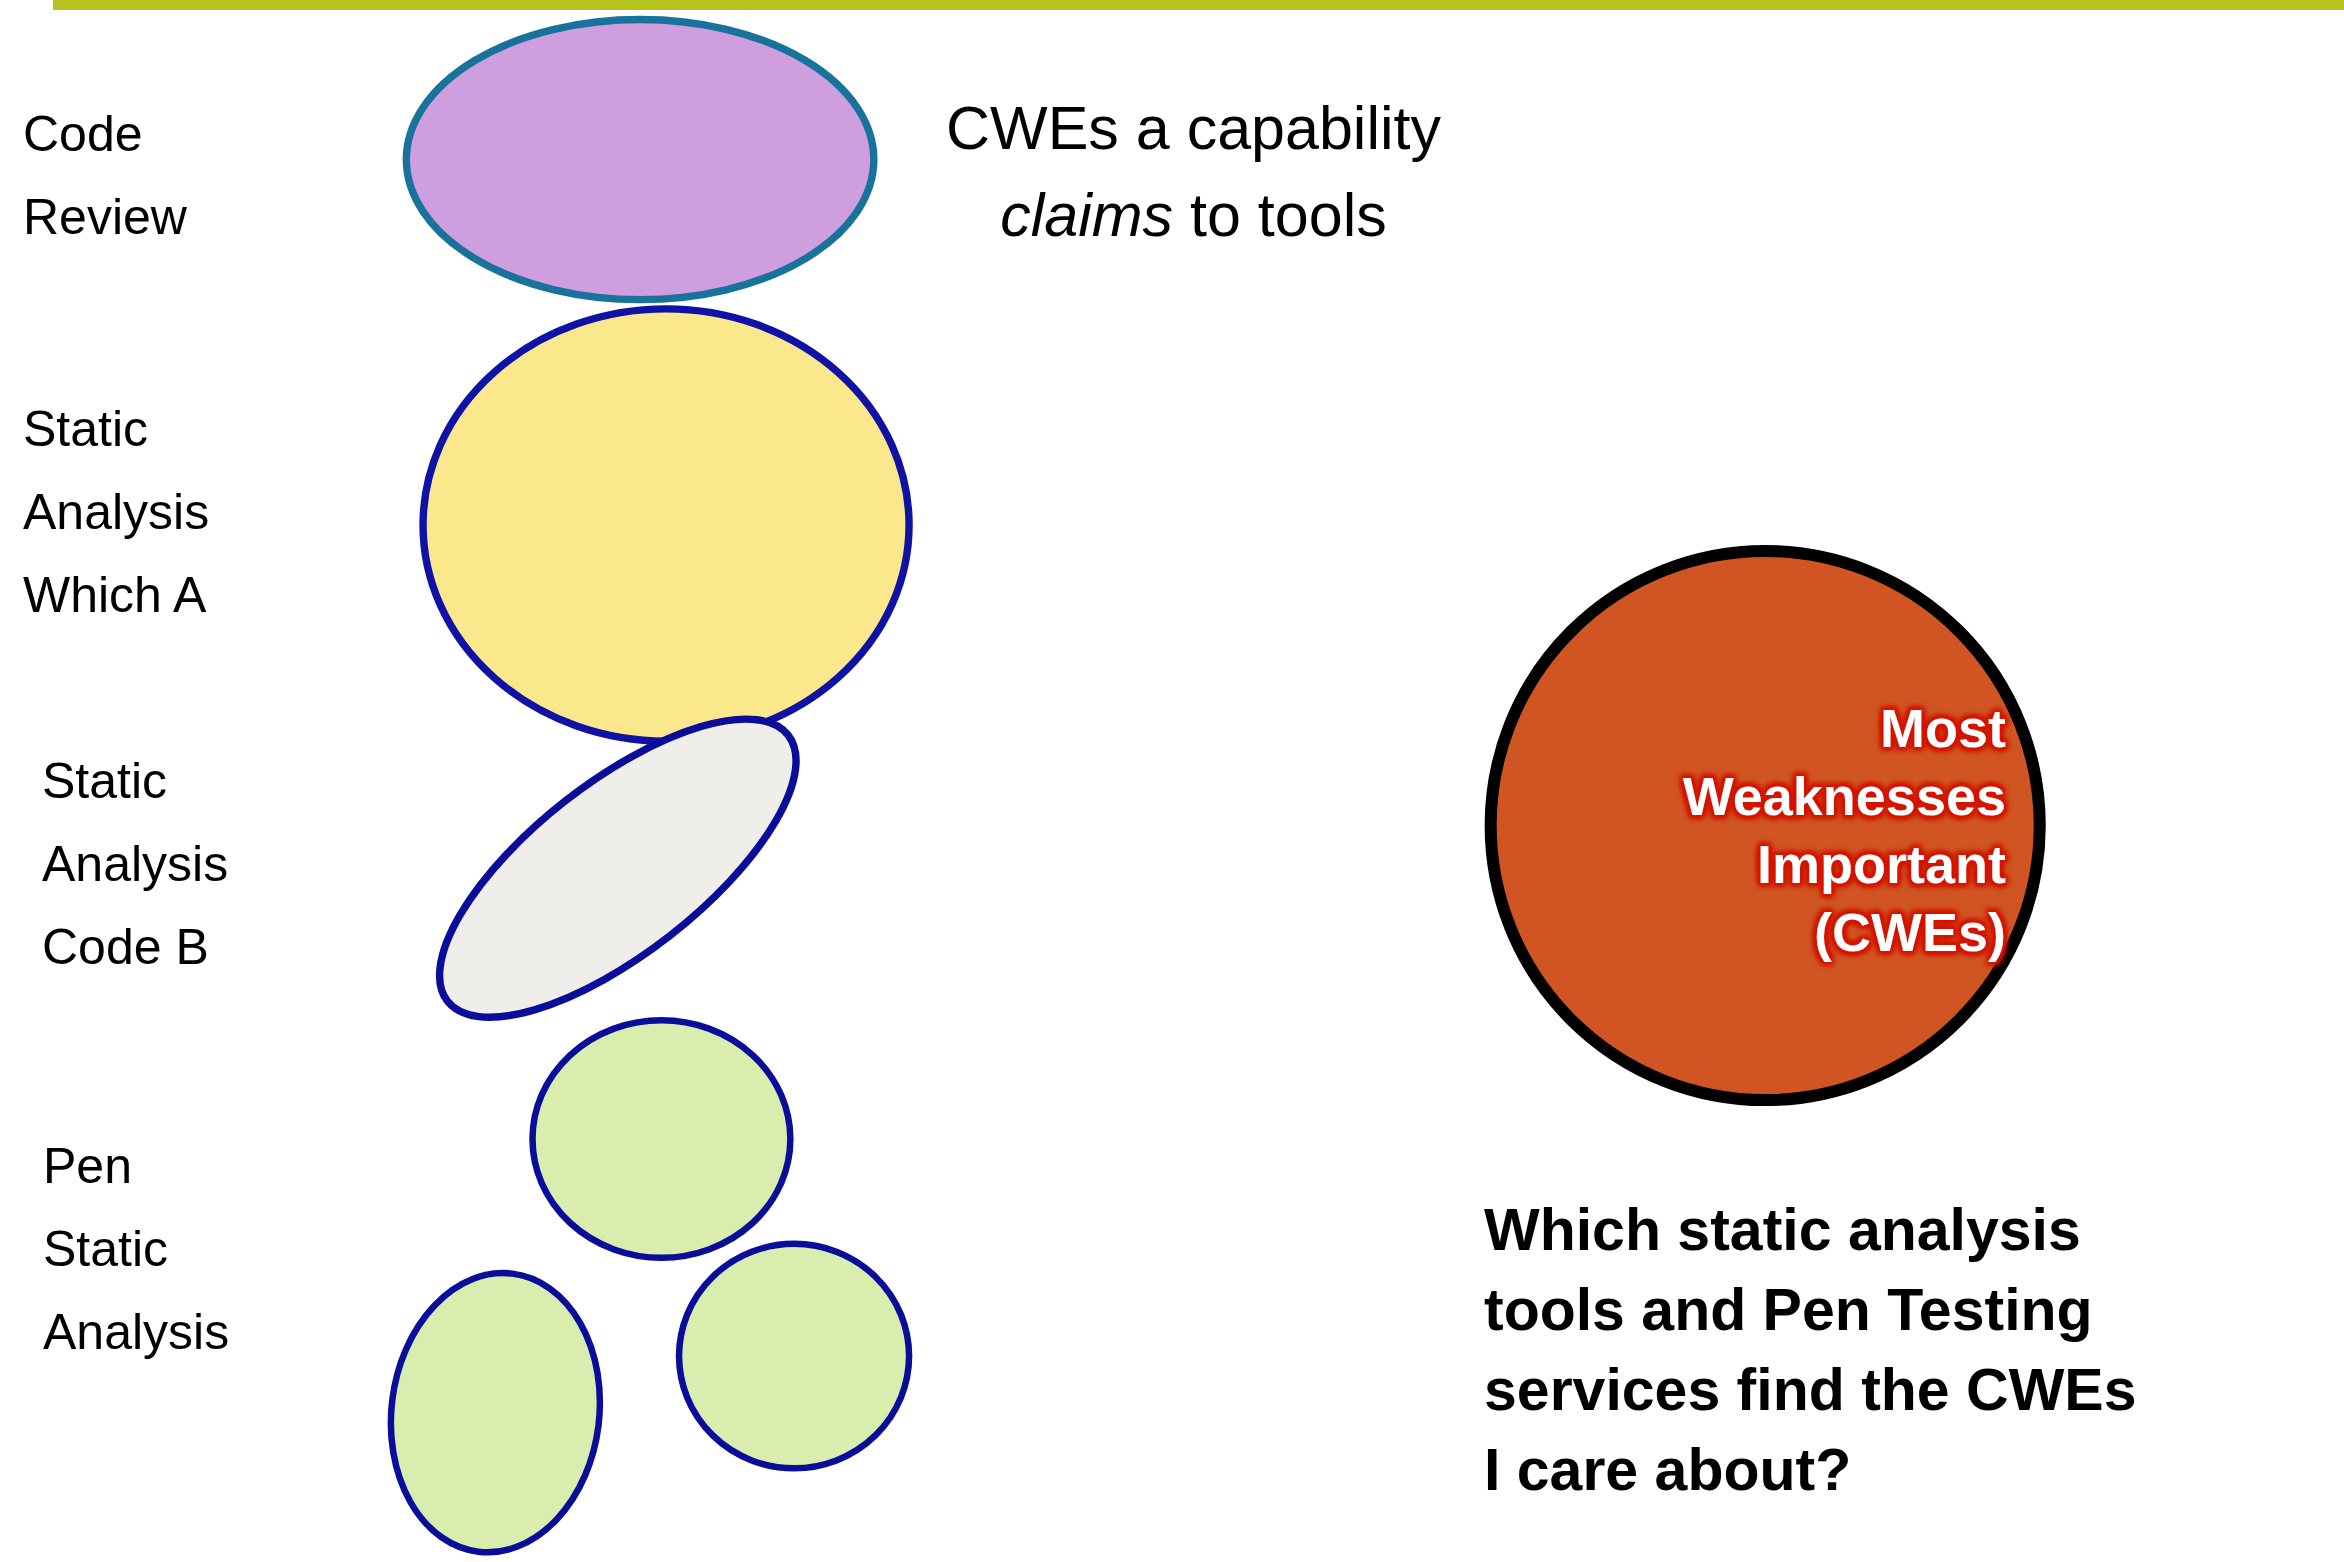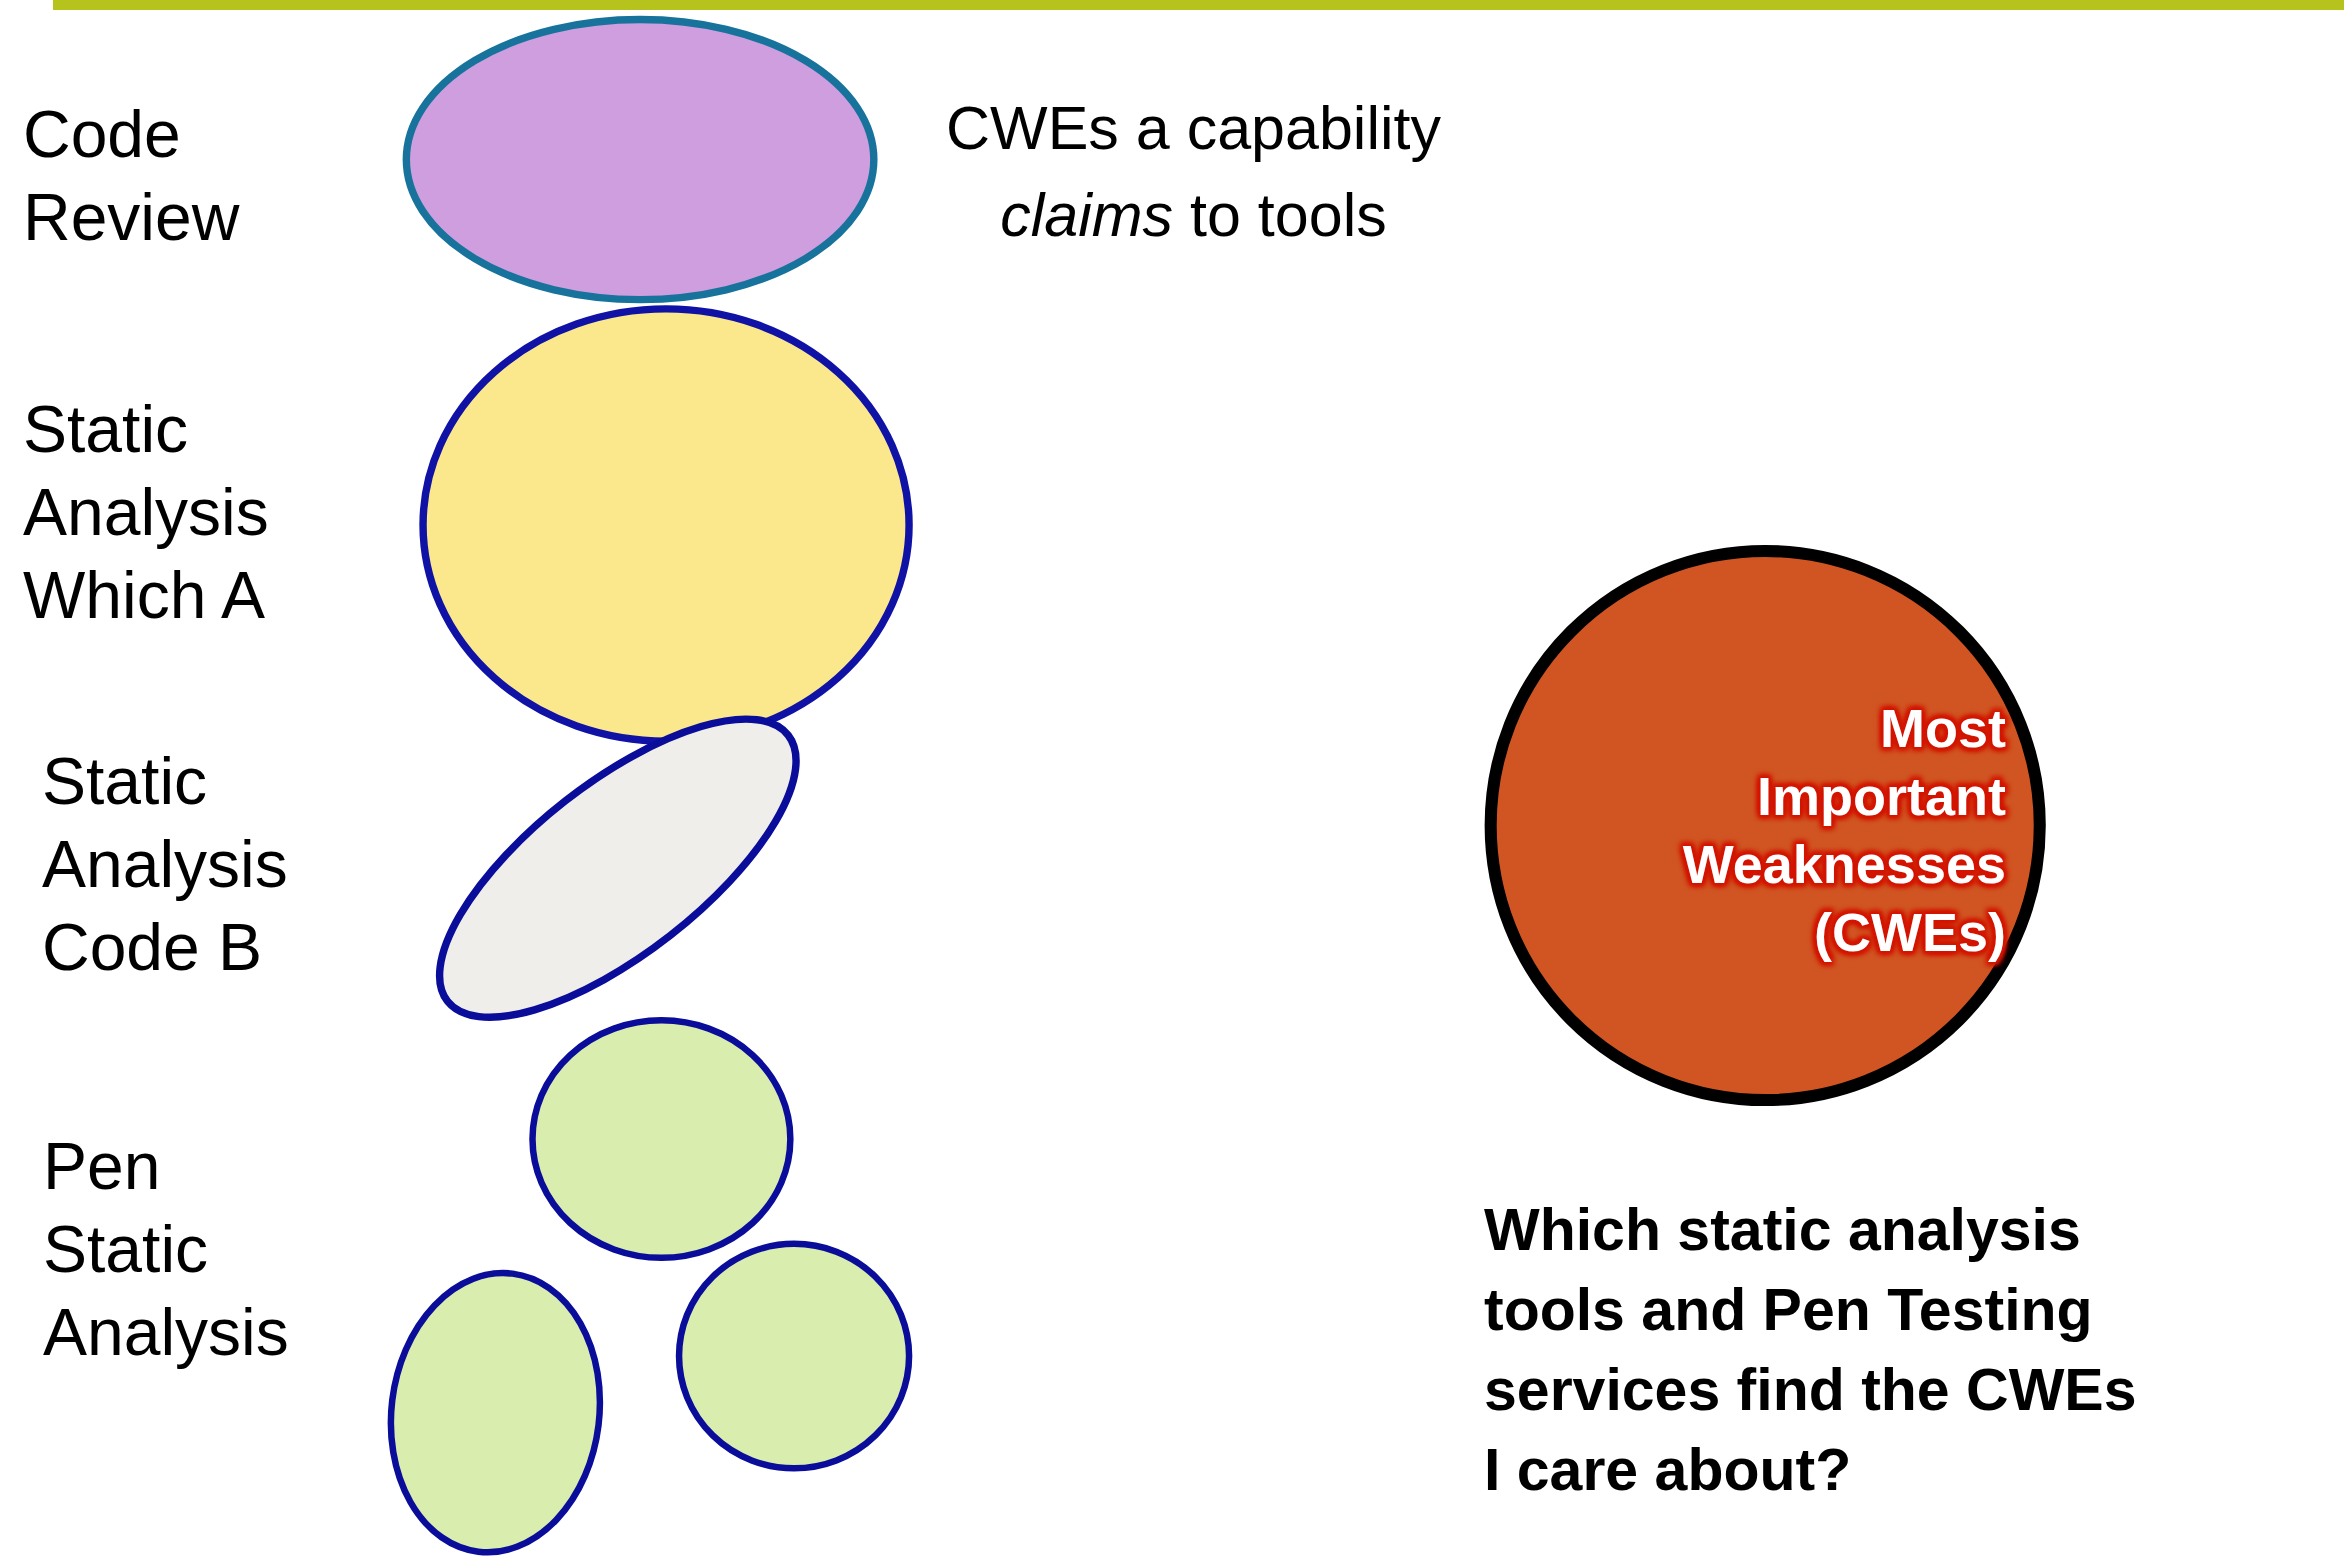--- a/index.html
+++ b/index.html
@@ -5,21 +5,21 @@
   html,body{margin:0;padding:0;}
   body{
     width:2345px;height:1562px;position:relative;overflow:hidden;
     background:#ffffff;
     font-family:"Liberation Sans", sans-serif;
   }
   .top-bar{
     position:absolute;left:53px;top:0;right:0;height:10.2px;
   }
   .side-label{
-    position:absolute;color:#000;font-size:66px;line-height:83px;font-weight:400;
+    position:absolute;color:#000;font-size:50px;line-height:83px;font-weight:400;
     white-space:pre;
   }
   #label-0{left:23px;top:93px;}
   #label-1{left:23px;top:388px;}
   #label-2{left:42px;top:740px;}
   #label-3{left:43px;top:1125px;}
   .caption{
     position:absolute;left:946px;top:85px;color:#000;
     font-size:61px;line-height:87px;font-weight:400;text-align:center;
   }
@@ -69,22 +69,22 @@
 <span>Static</span>
 <span>Analysis</span></div>
 
 <div class="caption">
   <div>CWEs a capability</div>
   <div><span class="it">claims</span><span> to tools</span></div>
 </div>
 
 <div class="orange-text">
   <div>Most</div>
+  <div>Weaknesses</div>
   <div>Important</div>
-  <div>Weaknesses</div>
   <div>(CWEs)</div>
 </div>
 
 <div class="question">
   <div>Which static analysis</div>
   <div>tools and Pen Testing</div>
   <div>services find the CWEs</div>
   <div>I care about?</div>
 </div>
 

